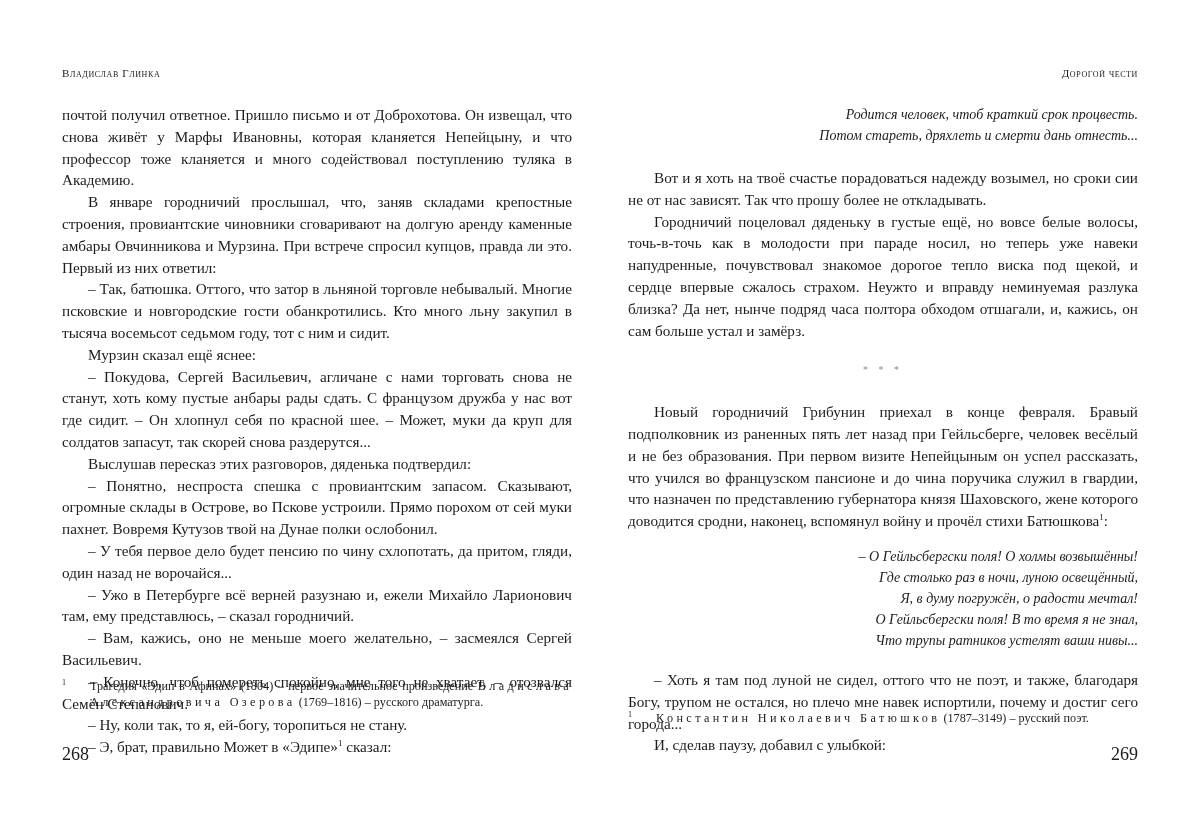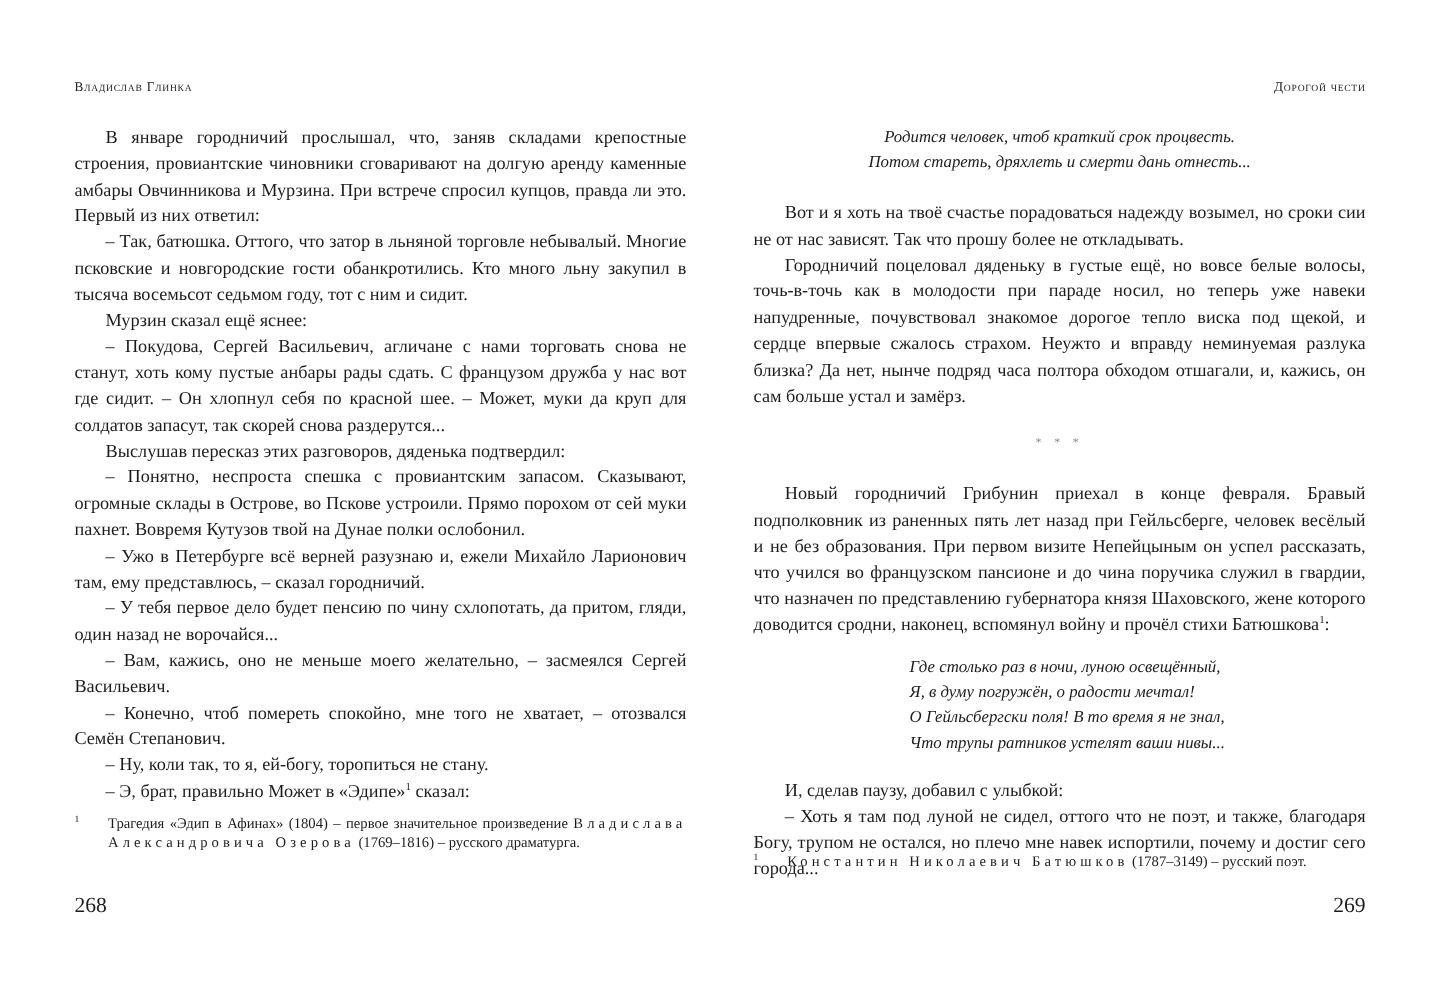--- a/index.html
+++ b/index.html
@@ -13,47 +13,48 @@
     .page.left .running-head { left: 0; }
     .page.right .running-head { right: 0; }
     .body-text { position: absolute; left: 0; width: 510px; font-size: 15.2px; line-height: 21.8px;
                  text-align: justify; }
     .page.left .body-text { top: 104px; }
     .page.right .body-text { top: 104px; }
     p { margin: 0; }
     p.indent { text-indent: 26px; }
     sup { font-size: 9px; line-height: 0; }
     .verse { font-style: italic; font-size: 14px; line-height: 21px; }
-    .verse .line { display: block; }
+    .verse .line { display: block; text-align: right; }
     .verse.centered { text-align: center; }
     .verse.block { padding-left: 100px; }
     .stars { text-align: center; font-size: 10px; color: #888; letter-spacing: 4px; }
     .footnote { position: absolute; left: 0; width: 510px; font-size: 12.2px; line-height: 16px;
                 text-align: justify; }
     .footnote .fn-mark { position: absolute; left: 0; top: -3px; font-size: 8px; }
     .footnote .fn-text { display: block; margin-left: 28px; }
     .spaced { letter-spacing: 3.4px; }
     .folio { position: absolute; top: 744px; font-size: 18px; }
     .page.left .folio { left: 0; }
     .page.right .folio { right: 0; margin-left: 19px; }
   </style>
 </head>
 <body>
 
 <div class="page left">
   <div class="running-head">Владислав Глинка</div>
   <div class="body-text">
+    <p>почтой получил ответное. Пришло письмо и от Доброхотова. Он извещал, что снова живёт у Марфы Ивановны, которая кланяется Непейцыну, и что профессор тоже кланяется и много содействовал поступлению туляка в Академию.</p>
     <p class="indent">В январе городничий прослышал, что, заняв складами крепостные строения, провиантские чиновники сговаривают на долгую аренду каменные амбары Овчинникова и Мурзина. При встрече спросил купцов, правда ли это. Первый из них ответил:</p>
     <p class="indent">– Так, батюшка. Оттого, что затор в льняной торговле небывалый. Многие псковские и новгородские гости обанкротились. Кто много льну закупил в тысяча восемьсот седьмом году, тот с ним и сидит.</p>
     <p class="indent">Мурзин сказал ещё яснее:</p>
     <p class="indent">– Покудова, Сергей Васильевич, агличане с нами торговать снова не станут, хоть кому пустые анбары рады сдать. С французом дружба у нас вот где сидит. – Он хлопнул себя по красной шее. – Может, муки да круп для солдатов запасут, так скорей снова раздерутся...</p>
     <p class="indent">Выслушав пересказ этих разговоров, дяденька подтвердил:</p>
     <p class="indent">– Понятно, неспроста спешка с провиантским запасом. Сказывают, огромные склады в Острове, во Пскове устроили. Прямо порохом от сей муки пахнет. Вовремя Кутузов твой на Дунае полки ослобонил.</p>
+    <p class="indent">– У тебя первое дело будет пенсию по чину схлопотать, да притом, гляди, один назад не ворочайся...</p>
     <p class="indent">– Ужо в Петербурге всё верней разузнаю и, ежели Михайло Ларионович там, ему представлюсь, – сказал городничий.</p>
-    <p class="indent">– У тебя первое дело будет пенсию по чину схлопотать, да притом, гляди, один назад не ворочайся...</p>
     <p class="indent">– Вам, кажись, оно не меньше моего желательно, – засмеялся Сергей Васильевич.</p>
     <p class="indent">– Конечно, чтоб помереть спокойно, мне того не хватает, – отозвался Семён Степанович.</p>
     <p class="indent">– Ну, коли так, то я, ей-богу, торопиться не стану.</p>
     <p class="indent"><span>– Э, брат, правильно Может в «Эдипе»</span><sup>1</sup><span> сказал:</span></p>
   </div>
   <div class="footnote" style="top:678px;">
     <span class="fn-mark">1</span>
     <span class="fn-text"><span>Трагедия «Эдип в Афинах» (1804) – первое значительное произведение </span><span class="spaced">Владислава Александровича Озерова</span><span> (1769–1816) – русского драматурга.</span></span>
   </div>
   <div class="folio">268</div>
@@ -68,27 +69,28 @@
     </div>
     <div style="height:21px;"></div>
     <p class="indent">Вот и я хоть на твоё счастье порадоваться надежду возымел, но сроки сии не от нас зависят. Так что прошу более не откладывать.</p>
     <p class="indent">Городничий поцеловал дяденьку в густые ещё, но вовсе белые волосы, точь-в-точь как в молодости при параде носил, но теперь уже навеки напудренные, почувствовал знакомое дорогое тепло виска под щекой, и сердце впервые сжалось страхом. Неужто и вправду неминуемая разлука близка? Да нет, нынче подряд часа полтора обходом отшагали, и, кажись, он сам больше устал и замёрз.</p>
     <div style="height:18px;"></div>
     <div class="stars">* * *</div>
     <div style="height:20px;"></div>
     <p class="indent"><span>Новый городничий Грибунин приехал в конце февраля. Бравый подполковник из раненных пять лет назад при Гейльсберге, человек весёлый и не без образования. При первом визите Непейцыным он успел рассказать, что учился во французском пансионе и до чина поручика служил в гвардии, что назначен по представлению губернатора князя Шаховского, жене которого доводится сродни, наконец, вспомянул войну и прочёл стихи Батюшкова</span><sup>1</sup><span>:</span></p>
     <div style="height:14px;"></div>
     <div class="verse block" style="padding-left:130px;">
+      <span class="line">– О Гейльсбергски поля! О холмы возвышённы!</span>
       <span class="line">Где столько раз в ночи, луною освещённый,</span>
       <span class="line">Я, в думу погружён, о радости мечтал!</span>
       <span class="line">О Гейльсбергски поля! В то время я не знал,</span>
       <span class="line">Что трупы ратников устелят ваши нивы...</span>
     </div>
     <div style="height:18px;"></div>
+    <p class="indent">– Хоть я там под луной не сидел, оттого что не поэт, и также, благодаря Богу, трупом не остался, но плечо мне навек испортили, почему и достиг сего города...</p>
     <p class="indent">И, сделав паузу, добавил с улыбкой:</p>
-    <p class="indent">– Хоть я там под луной не сидел, оттого что не поэт, и также, благодаря Богу, трупом не остался, но плечо мне навек испортили, почему и достиг сего города...</p>
   </div>
   <div class="footnote" style="top:710px;">
     <span class="fn-mark">1</span>
     <span class="fn-text"><span class="spaced">Константин Николаевич Батюшков</span><span> (1787–3149) – русский поэт.</span></span>
   </div>
   <div class="folio">269</div>
 </div>
 
 </body></html>

